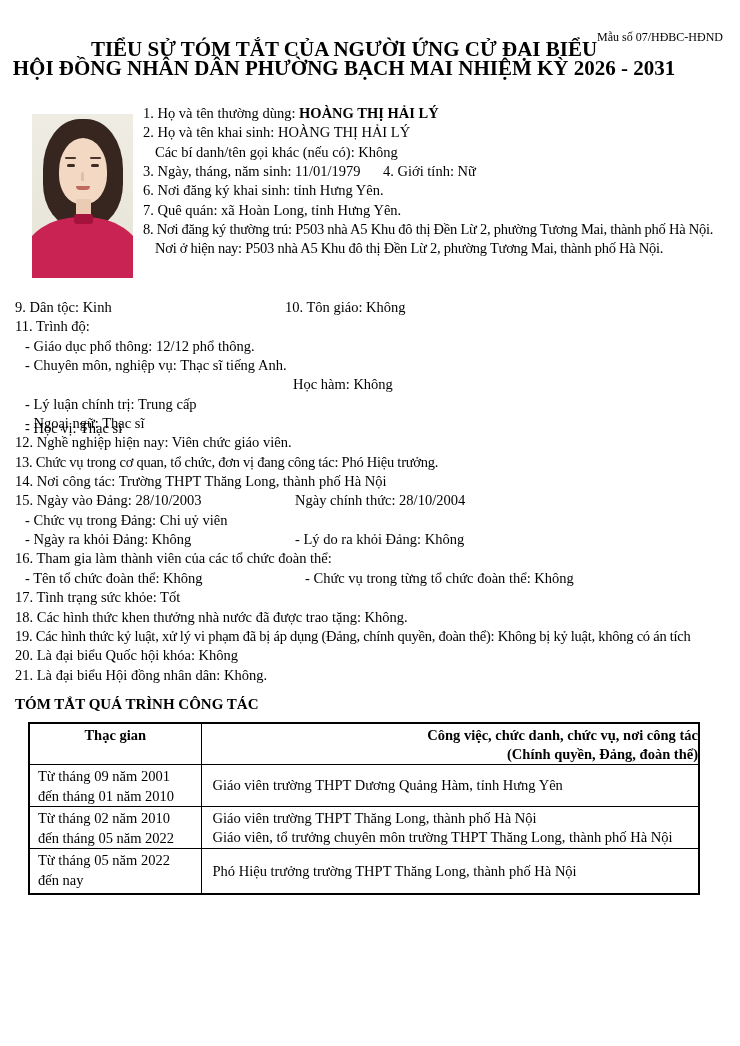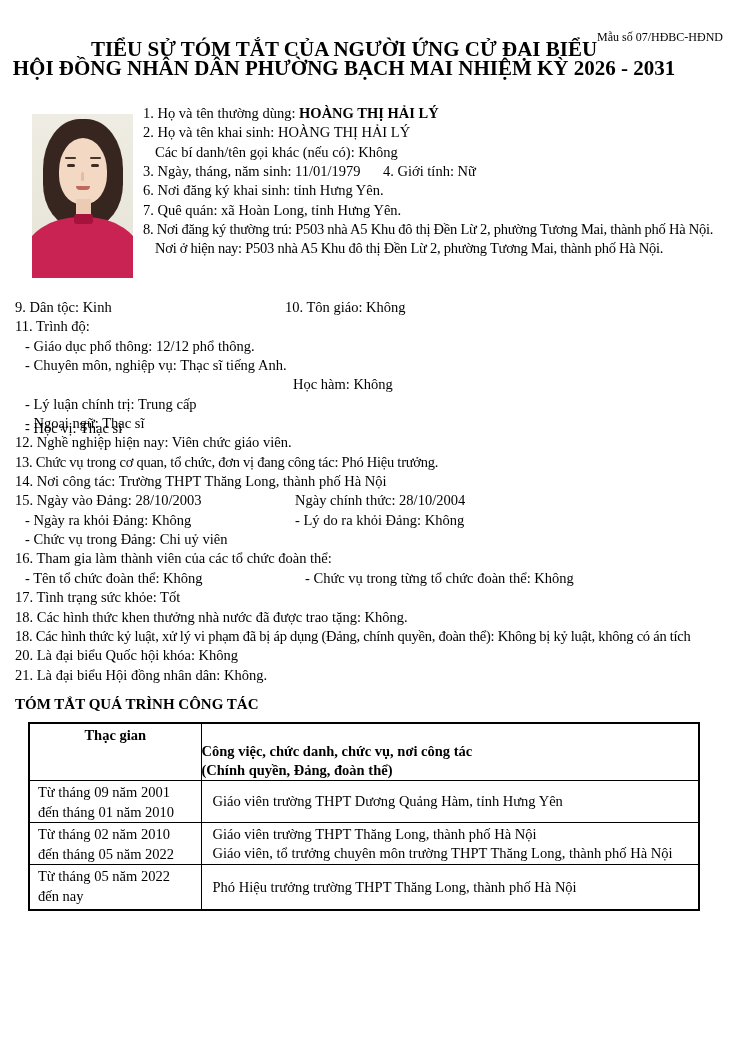--- a/index.html
+++ b/index.html
@@ -41,21 +41,21 @@
   .cw280 { flex:0 0 280px; }
   .b { font-weight:bold; }
   .tight { letter-spacing:-0.25px; }
   
   .work-title { margin-top:11px; width:710px; font-weight:bold; font-size:15px; }
   table.work { border-collapse:collapse; border:2px solid #000; margin:9px 0 0 13px;
                width:672px; table-layout:fixed; font-size:14.5px; }
   table.work td, table.work th { border:1px solid #000; line-height:19.3px; }
   .col-period { width:172px; }
   th.h-period { vertical-align:top; text-align:center; font-weight:bold; padding-top:2px; }
-  th.h-work   { vertical-align:top; text-align:left; font-weight:bold; padding-top:18px; }
+  th.h-work   { vertical-align:top; text-align:right; font-weight:bold; padding-top:2px; }
   td.period   { vertical-align:top; text-align:left; padding:2px 4px 0 8px; }
   td.work     { vertical-align:middle; text-align:left; padding:0 4px 0 11px; }
   tr.hdr { height:40px; } tr.r1 { height:42px; } tr.r2 { height:42px;padding-left:31px; } tr.r3 { height:45px; }
 </style>
 </head>
 <body>
 
 <div class="page">
 
   <div class="form-number">Mẫu số 07/HĐBC-HĐND</div>
@@ -107,33 +107,33 @@
     </div>
     <div class="ln ind10">- Lý luận chính trị: Trung cấp</div>
     <div class="ln ind10">- Ngoại ngữ: Thạc sĩ</div>
     <div class="ln">12. Nghề nghiệp hiện nay: Viên chức giáo viên.</div>
     <div class="ln tight">13. Chức vụ trong cơ quan, tổ chức, đơn vị đang công tác: Phó Hiệu trưởng.</div>
     <div class="ln">14. Nơi công tác: Trường THPT Thăng Long, thành phố Hà Nội</div>
     <div class="ln cols">
       <span class="cw280">15. Ngày vào Đảng: 28/10/2003</span>
       <span>Ngày chính thức: 28/10/2004</span>
     </div>
+    <div class="ln ind10">- Chức vụ trong Đảng: Chi uỷ viên</div>
     <div class="ln ind10 cols">
       <span class="cw270">- Ngày ra khỏi Đảng: Không</span>
       <span>- Lý do ra khỏi Đảng: Không</span>
     </div>
-    <div class="ln ind10">- Chức vụ trong Đảng: Chi uỷ viên</div>
     <div class="ln">16. Tham gia làm thành viên của các tổ chức đoàn thể:</div>
     <div class="ln ind10 cols">
       <span class="cw280">- Tên tổ chức đoàn thể: Không</span>
       <span>- Chức vụ trong từng tổ chức đoàn thể: Không</span>
     </div>
     <div class="ln">17. Tình trạng sức khỏe: Tốt</div>
     <div class="ln">18. Các hình thức khen thưởng nhà nước đã được trao tặng: Không.</div>
-    <div class="ln tight">18. Các hình thức kỷ luật, xử lý vi phạm đã bị áp dụng (Đảng, chính quyền, đoàn thể): Không bị kỷ luật, không có án tích</div>
+    <div class="ln tight">19. Các hình thức kỷ luật, xử lý vi phạm đã bị áp dụng (Đảng, chính quyền, đoàn thể): Không bị kỷ luật, không có án tích</div>
     <div class="ln">20. Là đại biểu Quốc hội khóa: Không</div>
     <div class="ln">21. Là đại biểu Hội đồng nhân dân: Không.</div>
 
     <div class="work-title">TÓM TẮT QUÁ TRÌNH CÔNG TÁC</div>
 
     <table class="work">
       <colgroup>
           <col class="col-period">
           <col>
         </colgroup>

